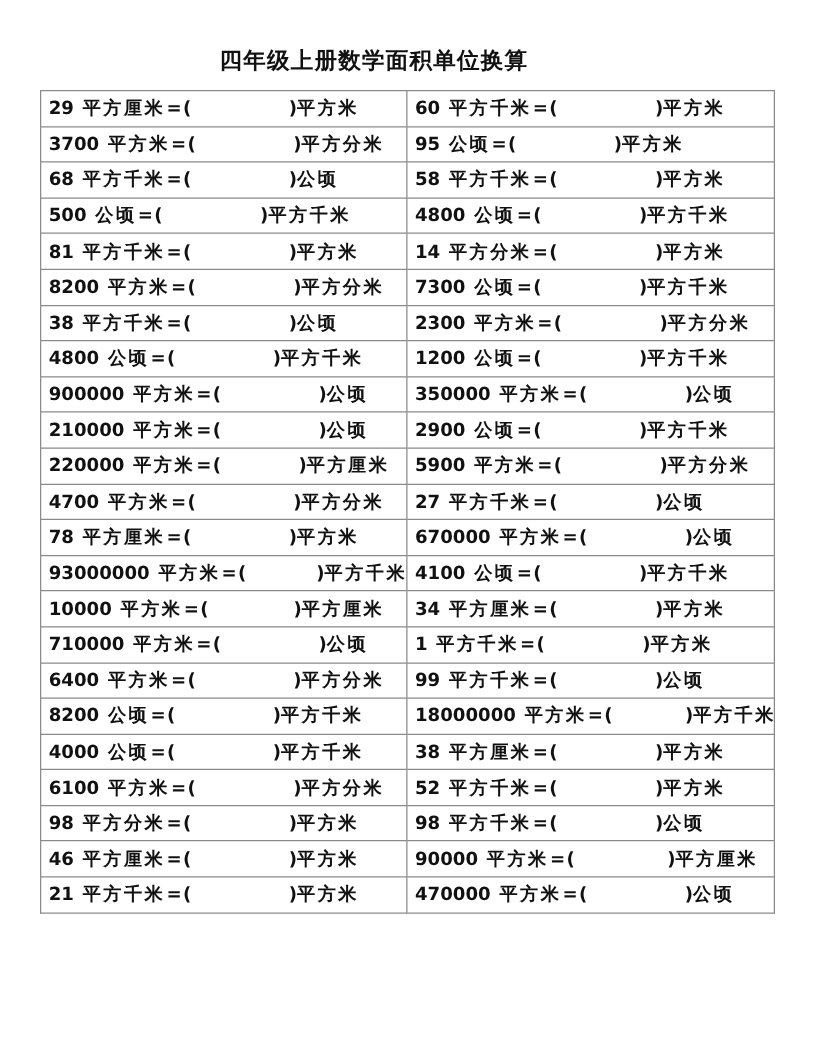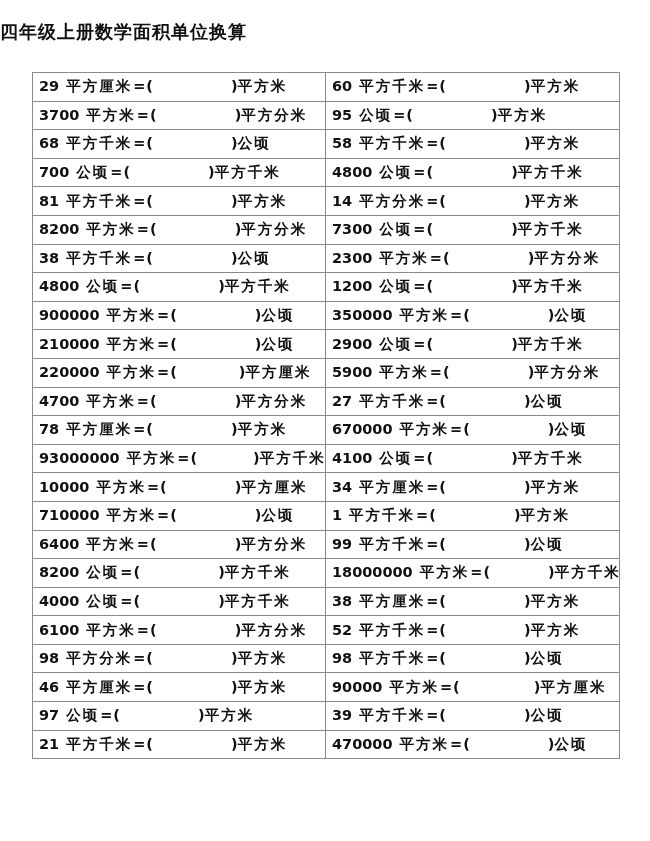--- a/index.html
+++ b/index.html
@@ -10,24 +10,24 @@
     body {
       width: 650px;
       height: 841px;
       position: relative;
       overflow: hidden;
       font-family: "DejaVu Sans", "Liberation Sans", sans-serif;
       color: #111111;
     }
     .title {
       position: absolute;
-      top: 20px;
+      top: 36px;
       left: 0;
       width: 598px;
-      text-align: left;
+      text-align: center;
       font-size: 18px;
       font-weight: bold;
       letter-spacing: 1px;
     }
     .sheet {
       position: absolute;
       left: 32px;
       top: 72px;
       width: 587px;
       border-collapse: collapse;
@@ -70,21 +70,21 @@
       </tr>
       <tr>
         <td><span class="q"><span class="num">3700</span><span class="unit">平方米</span><span class="eq">=</span><span>(</span><span class="blank" style="width: 78px;"></span><span>)</span><span class="tunit">平方分米</span></span></td>
         <td><span class="q"><span class="num">95</span><span class="unit">公顷</span><span class="eq">=</span><span>(</span><span class="blank" style="width: 78px;"></span><span>)</span><span class="tunit">平方米</span></span></td>
       </tr>
       <tr>
         <td><span class="q"><span class="num">68</span><span class="unit">平方千米</span><span class="eq">=</span><span>(</span><span class="blank" style="width: 78px;"></span><span>)</span><span class="tunit">公顷</span></span></td>
         <td><span class="q"><span class="num">58</span><span class="unit">平方千米</span><span class="eq">=</span><span>(</span><span class="blank" style="width: 78px;"></span><span>)</span><span class="tunit">平方米</span></span></td>
       </tr>
       <tr>
-        <td><span class="q"><span class="num">700</span><span class="unit">公顷</span><span class="eq">=</span><span>(</span><span class="blank" style="width: 78px;"></span><span>)</span><span class="tunit">平方千米</span></span></td>
+        <td><span class="q"><span class="num">500</span><span class="unit">公顷</span><span class="eq">=</span><span>(</span><span class="blank" style="width: 78px;"></span><span>)</span><span class="tunit">平方千米</span></span></td>
         <td><span class="q"><span class="num">4800</span><span class="unit">公顷</span><span class="eq">=</span><span>(</span><span class="blank" style="width: 78px;"></span><span>)</span><span class="tunit">平方千米</span></span></td>
       </tr>
       <tr>
         <td><span class="q"><span class="num">81</span><span class="unit">平方千米</span><span class="eq">=</span><span>(</span><span class="blank" style="width: 78px;"></span><span>)</span><span class="tunit">平方米</span></span></td>
         <td><span class="q"><span class="num">14</span><span class="unit">平方分米</span><span class="eq">=</span><span>(</span><span class="blank" style="width: 78px;"></span><span>)</span><span class="tunit">平方米</span></span></td>
       </tr>
       <tr>
         <td><span class="q"><span class="num">8200</span><span class="unit">平方米</span><span class="eq">=</span><span>(</span><span class="blank" style="width: 78px;"></span><span>)</span><span class="tunit">平方分米</span></span></td>
         <td><span class="q"><span class="num">7300</span><span class="unit">公顷</span><span class="eq">=</span><span>(</span><span class="blank" style="width: 78px;"></span><span>)</span><span class="tunit">平方千米</span></span></td>
       </tr>
@@ -146,21 +146,17 @@
       </tr>
       <tr>
         <td><span class="q"><span class="num">98</span><span class="unit">平方分米</span><span class="eq">=</span><span>(</span><span class="blank" style="width: 78px;"></span><span>)</span><span class="tunit">平方米</span></span></td>
         <td><span class="q"><span class="num">98</span><span class="unit">平方千米</span><span class="eq">=</span><span>(</span><span class="blank" style="width: 78px;"></span><span>)</span><span class="tunit">公顷</span></span></td>
       </tr>
       <tr>
         <td><span class="q"><span class="num">46</span><span class="unit">平方厘米</span><span class="eq">=</span><span>(</span><span class="blank" style="width: 78px;"></span><span>)</span><span class="tunit">平方米</span></span></td>
         <td><span class="q"><span class="num">90000</span><span class="unit">平方米</span><span class="eq">=</span><span>(</span><span class="blank" style="width: 74px;"></span><span>)</span><span class="tunit">平方厘米</span></span></td>
       </tr>
       <tr>
-        <td><span class="q"><span class="num">97</span><span class="unit">公顷</span><span class="eq">=</span><span>(</span><span class="blank" style="width: 78px;"></span><span>)</span><span class="tunit">平方米</span></span></td>
-        <td><span class="q"><span class="num">39</span><span class="unit">平方千米</span><span class="eq">=</span><span>(</span><span class="blank" style="width: 78px;"></span><span>)</span><span class="tunit">公顷</span></span></td>
-      </tr>
-      <tr>
         <td><span class="q"><span class="num">21</span><span class="unit">平方千米</span><span class="eq">=</span><span>(</span><span class="blank" style="width: 78px;"></span><span>)</span><span class="tunit">平方米</span></span></td>
         <td><span class="q"><span class="num">470000</span><span class="unit">平方米</span><span class="eq">=</span><span>(</span><span class="blank" style="width: 78px;"></span><span>)</span><span class="tunit">公顷</span></span></td>
       </tr>
     </tbody>
 </table>
 
 </body></html>

